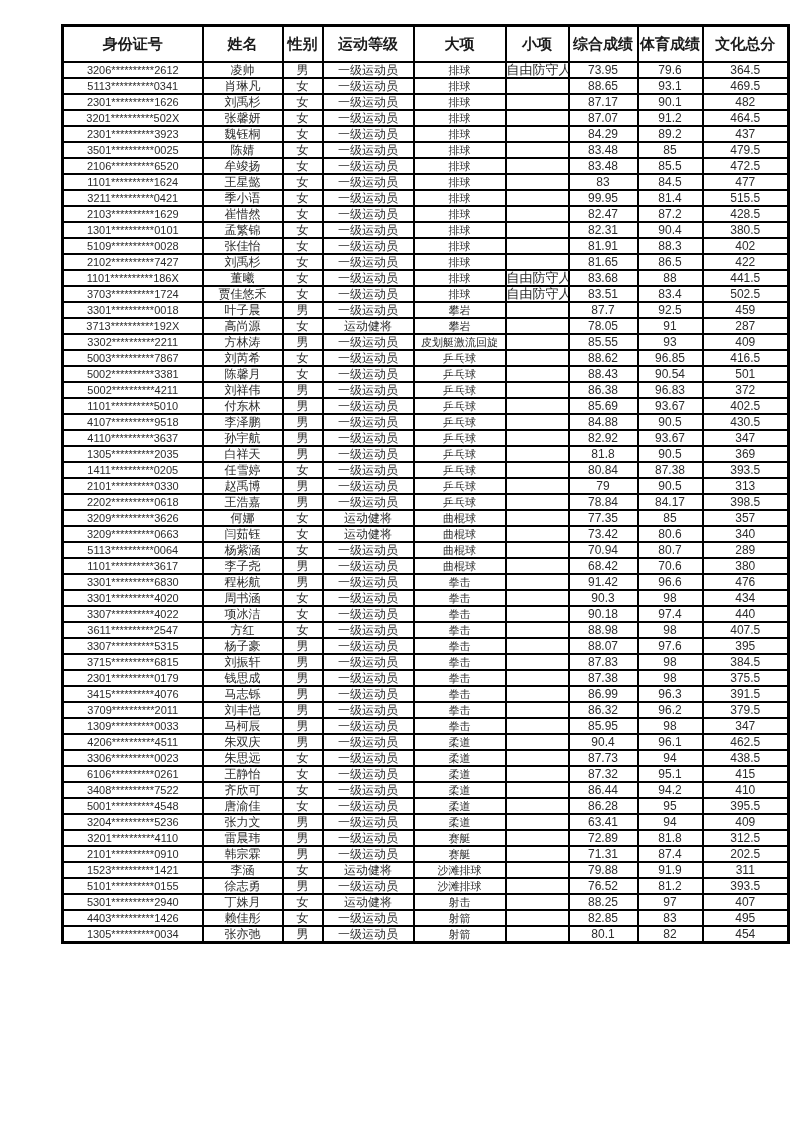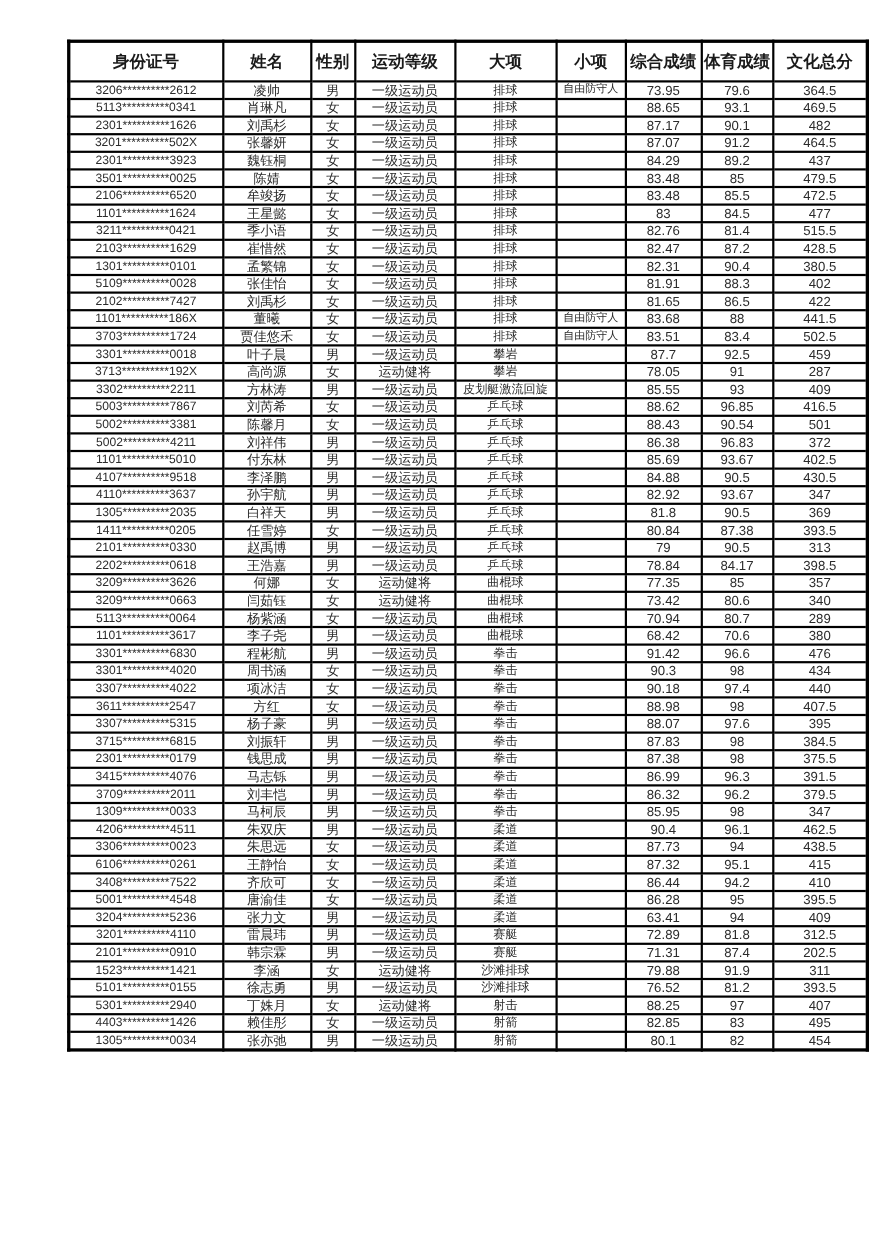--- a/index.html
+++ b/index.html
@@ -10,21 +10,21 @@
   body {
     width: 800px;
     height: 1131px;
     position: relative;
     font-family: "Liberation Sans", "DejaVu Sans", sans-serif;
     color: #222222;
   }
   .sheet {
     position: absolute;
     left: 37px;
-    top: 36px;
+    top: 24px;
     padding-left: 24px;
   }
   table.score-table {
     border-collapse: collapse;
     table-layout: fixed;
     width: 726px;
     background: #ffffff;
     border: 3px solid #000000;
   }
   table.score-table th {
@@ -43,21 +43,21 @@
     height: 14px;
     line-height: 14px;
     font-size: 12px;
     color: #2b2b2b;
     text-align: center;
     padding: 0;
     overflow: hidden;
     white-space: nowrap;
   }
   table.score-table td.col-minor {
-    font-size: 10px;
+    font-size: 13px;
     margin-left: 44px;
   }
   table.score-table td.col-id {
     font-size: 11px;
     letter-spacing: 0px;
   }
   table.score-table td.col-major {
     font-size: 11px;
     font-family: Liberation Serif, serif;
   }
@@ -180,21 +180,21 @@
           <td>84.5</td>
           <td>477</td>
         </tr>
         <tr>
           <td class="col-id">3211**********0421</td>
           <td>季小语</td>
           <td>女</td>
           <td>一级运动员</td>
           <td class="col-major">排球</td>
           <td class="col-minor"></td>
-          <td>82.76</td>
+          <td>99.95</td>
           <td>81.4</td>
           <td>515.5</td>
         </tr>
         <tr>
           <td class="col-id">2103**********1629</td>
           <td>崔惜然</td>
           <td>女</td>
           <td>一级运动员</td>
           <td class="col-major">排球</td>
           <td class="col-minor"></td>

